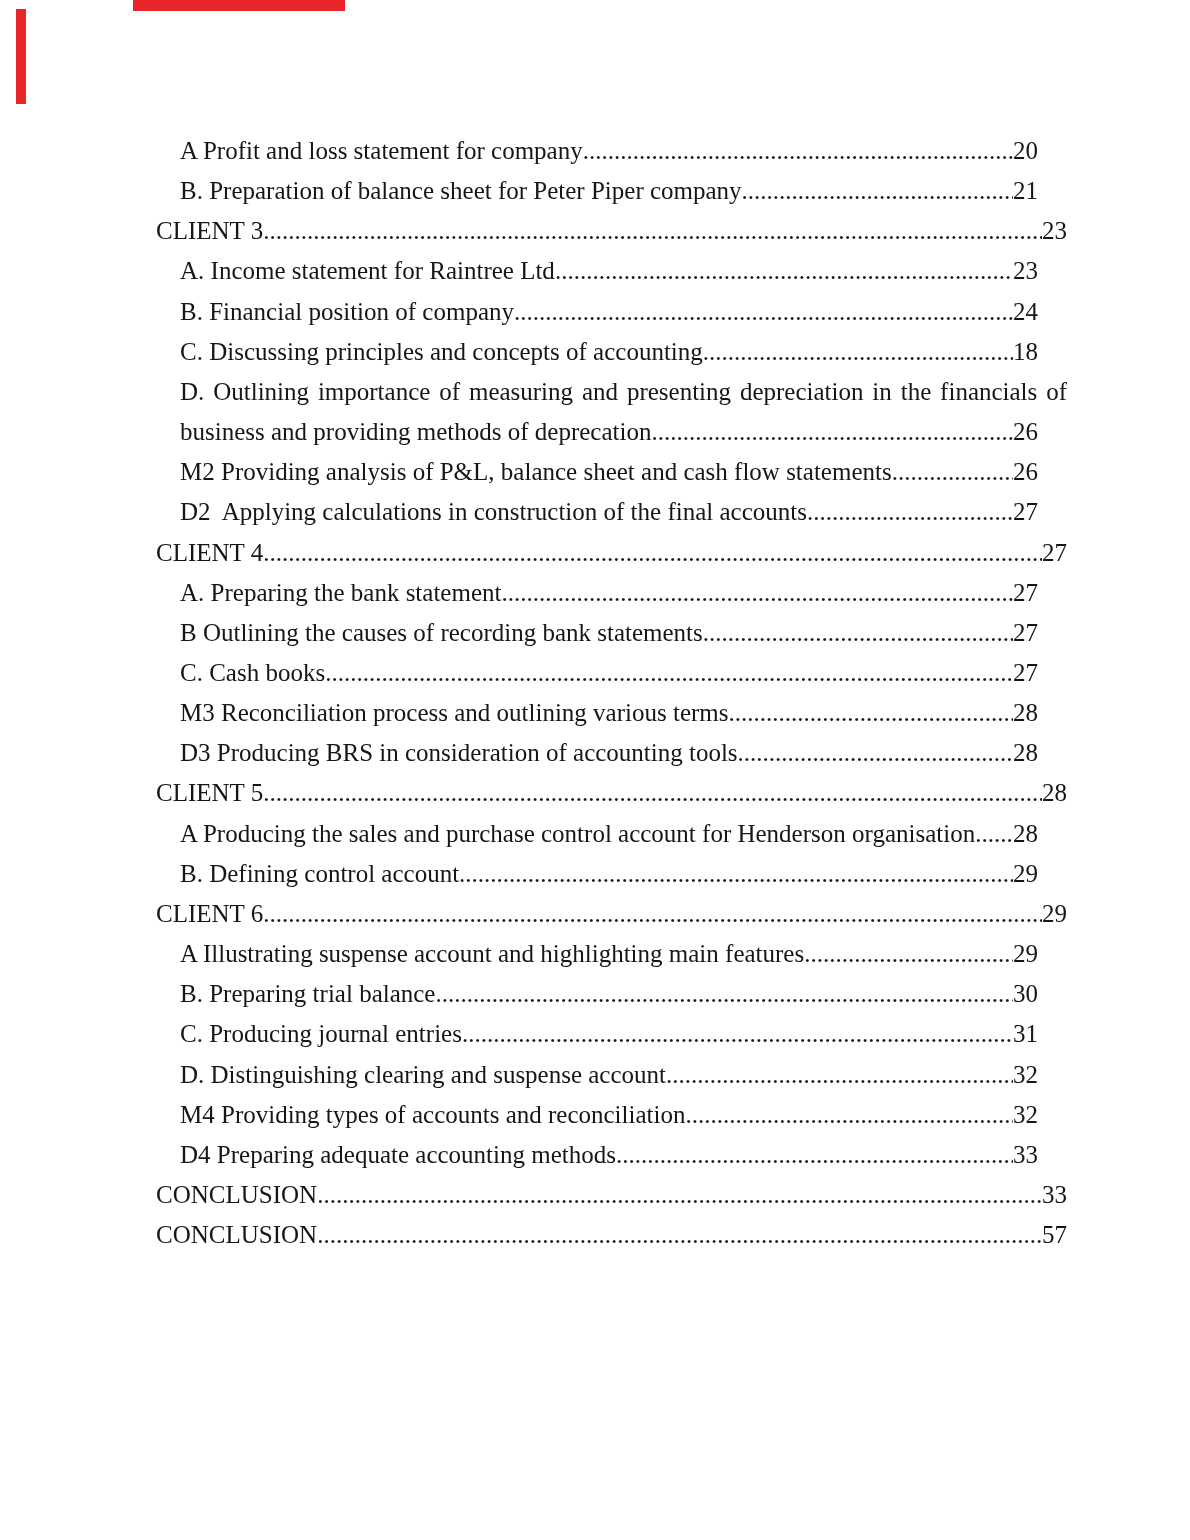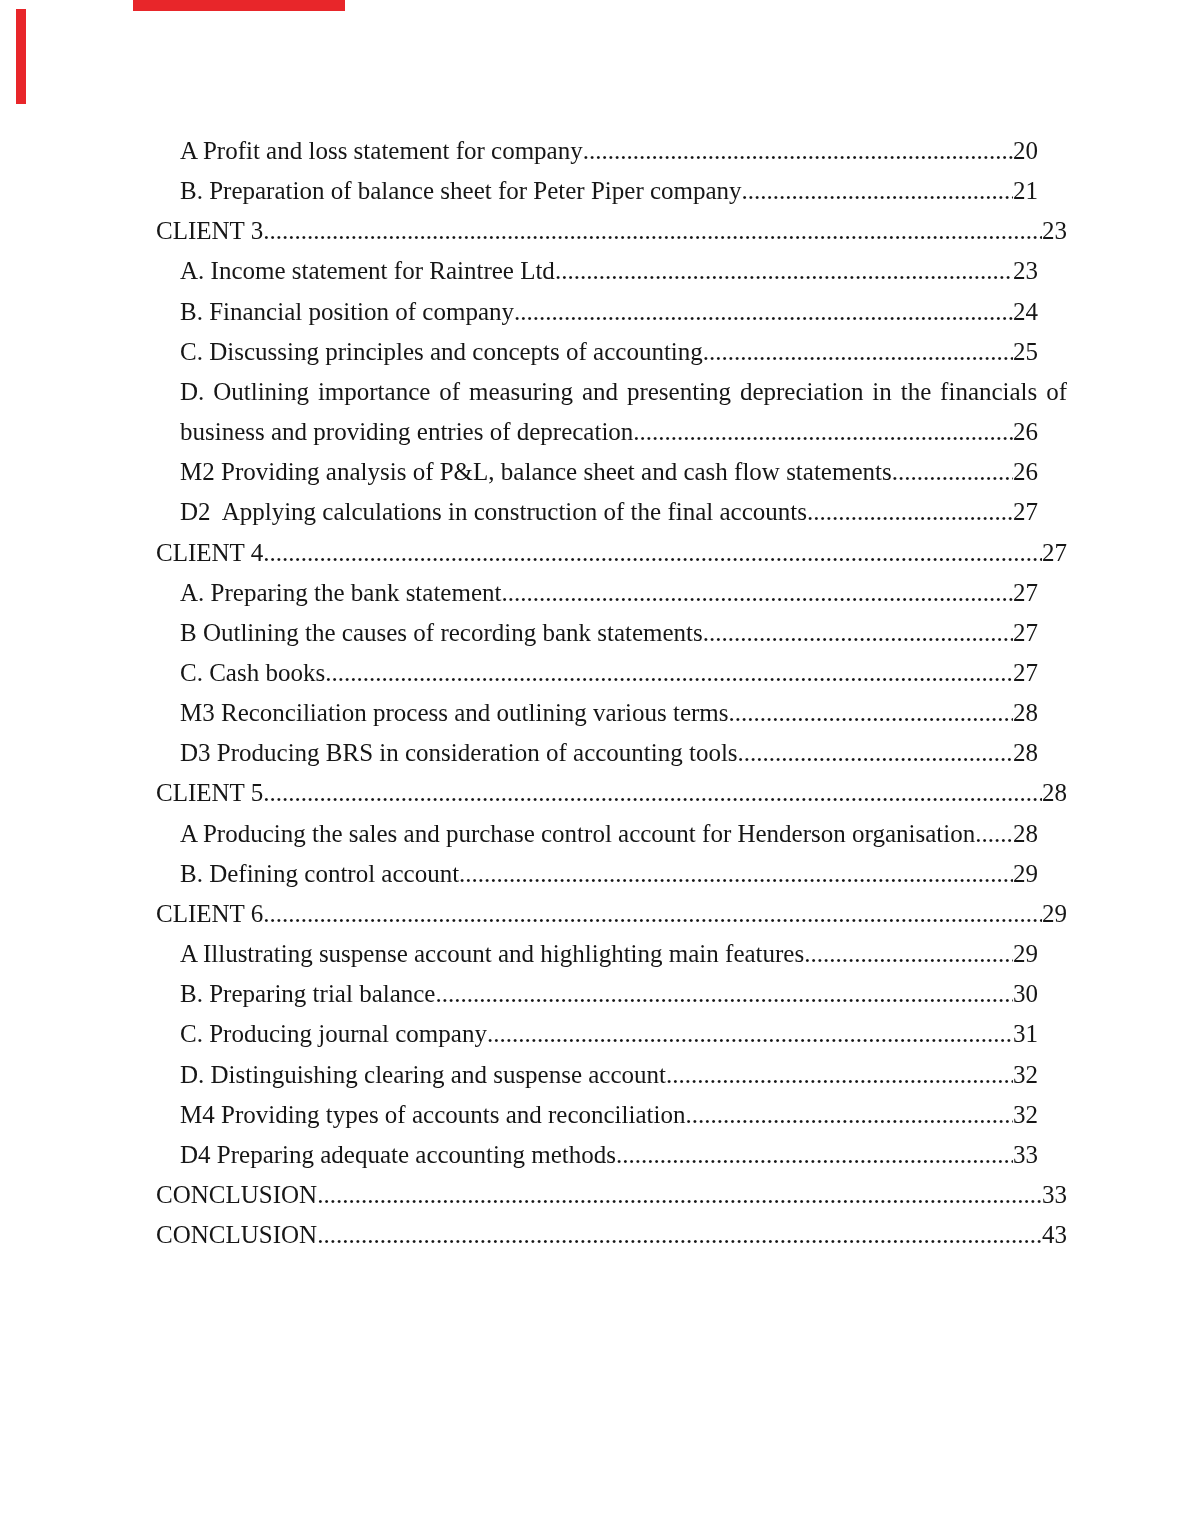--- a/index.html
+++ b/index.html
@@ -67,29 +67,29 @@
 
   <div class="row l2">
     <span class="t">B. Financial position of company</span>
     <span class="leader"></span>
     <span class="num">24</span>
   </div>
 
   <div class="row l2">
     <span class="t">C. Discussing principles and concepts of accounting</span>
     <span class="leader"></span>
-    <span class="num">25</span>
+    <span class="num">18</span>
   </div>
 
   <div class="row-just">
     <span class="jt">D. Outlining importance of measuring and presenting depreciation in the financials of</span>
   </div>
 
   <div class="row l2">
-    <span class="t">business and providing entries of deprecation</span>
+    <span class="t">business and providing methods of deprecation</span>
     <span class="leader"></span>
     <span class="num">26</span>
   </div>
 
   <div class="row l2">
     <span class="t">M2 Providing analysis of P&amp;L, balance sheet and cash flow statements</span>
     <span class="leader"></span>
     <span class="num">26</span>
   </div>
 
@@ -165,21 +165,21 @@
     <span class="num">29</span>
   </div>
 
   <div class="row l2">
     <span class="t">B. Preparing trial balance</span>
     <span class="leader"></span>
     <span class="num">30</span>
   </div>
 
   <div class="row l2">
-    <span class="t">C. Producing journal company</span>
+    <span class="t">C. Producing journal entries</span>
     <span class="leader"></span>
     <span class="num">31</span>
   </div>
 
   <div class="row l2">
     <span class="t">D. Distinguishing clearing and suspense account</span>
     <span class="leader"></span>
     <span class="num">32</span>
   </div>
 
@@ -197,16 +197,16 @@
 
   <div class="row l1">
     <span class="t">CONCLUSION</span>
     <span class="leader"></span>
     <span class="num">33</span>
   </div>
 
   <div class="row l1">
     <span class="t">CONCLUSION</span>
     <span class="leader"></span>
-    <span class="num">43</span>
+    <span class="num">57</span>
   </div>
 </div>
 </div>
 
 </body></html>

